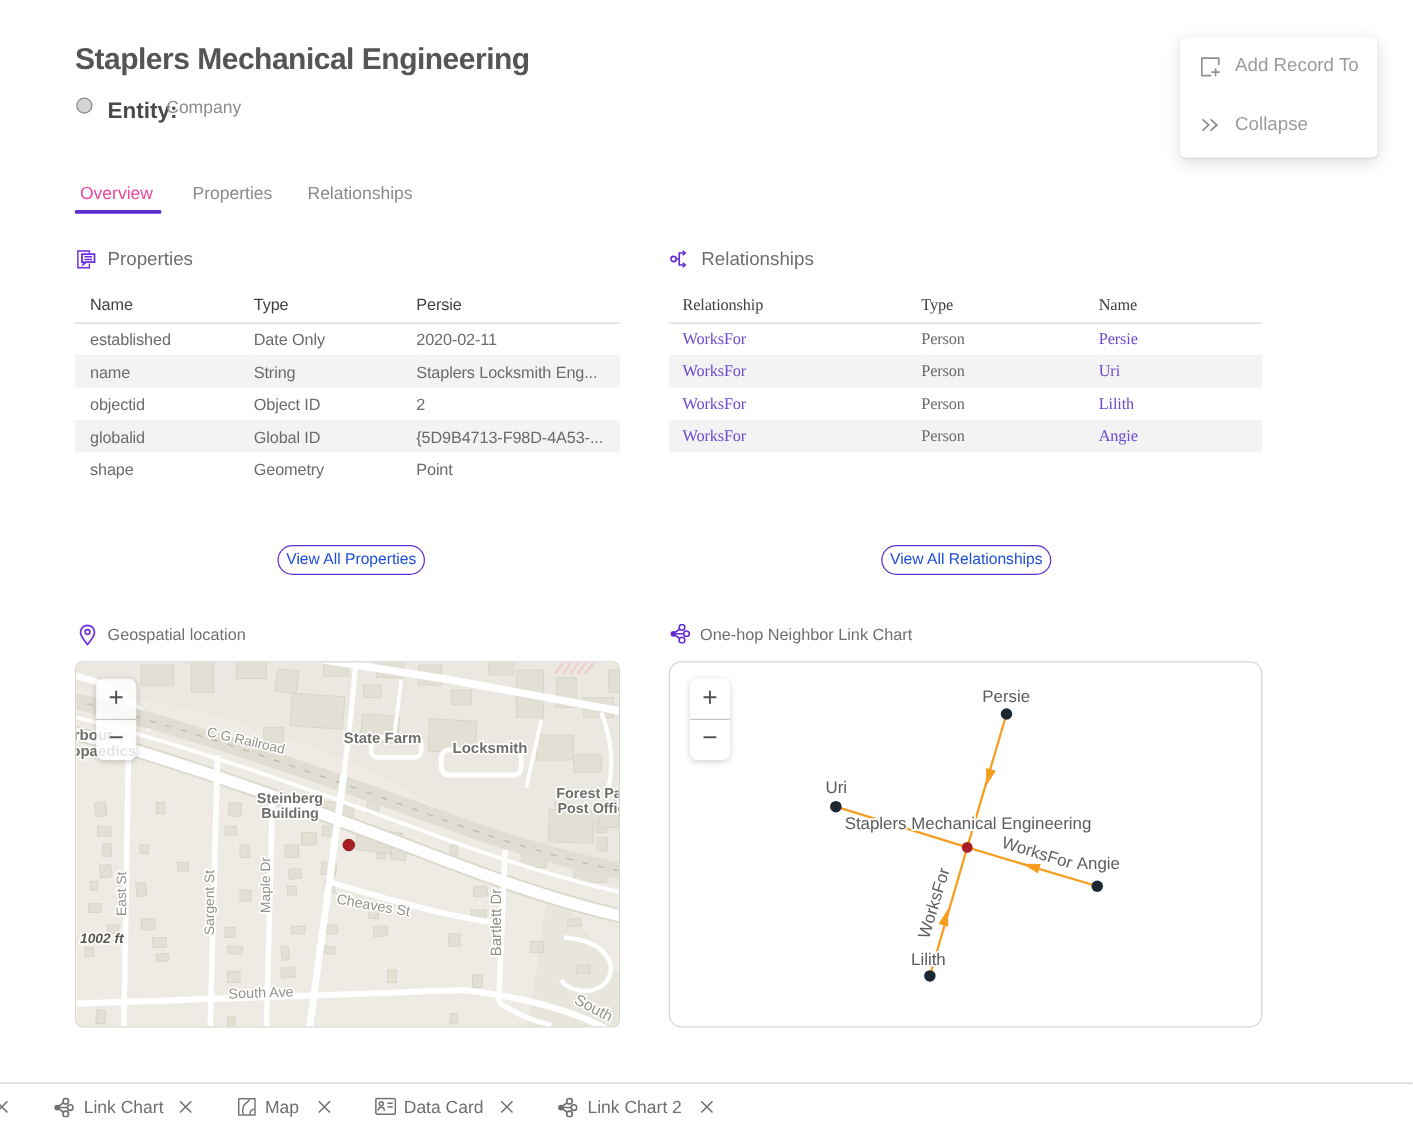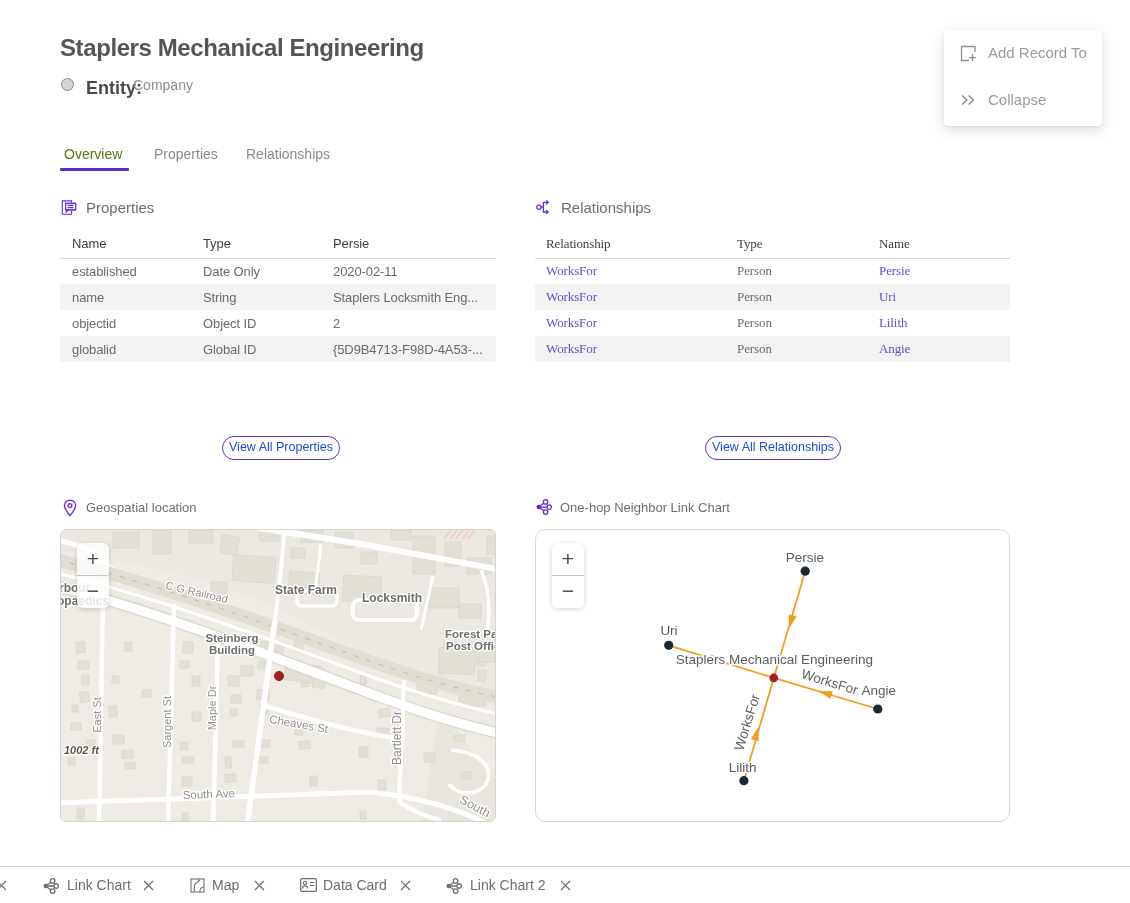--- a/index.html
+++ b/index.html
@@ -11,21 +11,21 @@
 .entity .dot { position:absolute; left:0; top:1px; width:13px; height:13px; border-radius:50%;
   background:#d5d5d5; border:1.4px solid #8a8a8a; }
 .entity .lab { position:absolute; left:25px; top:0.5px; font-weight:bold; font-size:18px; color:#4a4a4a; }
 .entity .val { position:absolute; left:72px; top:0; color:#8c8c8c; }
 .menu { position:absolute; left:944px; top:30px; width:158px; height:96px; background:#fff;
   border-radius:4px; box-shadow:0 1px 2px rgba(0,0,0,.08), 0 4px 14px rgba(0,0,0,.13); }
 .menu .item { position:absolute; left:0; width:100%; height:34px; color:#9b9b9b; font-size:15px; }
 .menu .item svg { position:absolute; left:15px; top:8px; }
 .menu .item span { position:absolute; left:44px; top:8px; }
 .tab { position:absolute; top:146px; font-size:14px; color:#8a8a8a; }
-.tab.sel { color:#4d7c0f; }
+.tab.sel { color:#ec4899; }
 .tabline { position:absolute; left:60px; top:168px; width:69px; height:3px; background:#5e2ccc; border-radius:1px; }
 .sechead { position:absolute; font-size:15px; color:#6f6f6f; }
 .sechead svg { position:absolute; left:0; top:0; }
 .sechead span { position:absolute; left:25px; top:0; white-space:nowrap; }
 .sechead2 { position:absolute; font-size:13px; color:#6f6f6f; }
 .sechead2 svg { position:absolute; left:0; top:-1px; }
 .sechead2 span { position:absolute; left:24px; top:0; white-space:nowrap; }
 table.grid { position:absolute; border-collapse:collapse; table-layout:fixed; font-size:13px; letter-spacing:-0.1px; }
 table.grid th { text-align:left; font-weight:normal; color:#404040; height:28px; vertical-align:middle;
   border-bottom:1px solid #d9d9d9; padding:0; }
@@ -111,20 +111,25 @@
       </tr>
   <tr>
         <td style="padding-left:12px;">objectid</td>
         <td>Object ID</td>
         <td>2</td>
       </tr>
   <tr class="alt">
         <td style="padding-left:12px;">globalid</td>
         <td>Global ID</td>
         <td>{5D9B4713-F98D-4A53-...</td>
+      </tr>
+  <tr>
+        <td style="padding-left:12px;">shape</td>
+        <td>Geometry</td>
+        <td>Point</td>
       </tr>
 </tbody>
   </table>
 <div class="pill" style="left:222px; top:436px;">View All Properties</div>
 
 <div class="sechead" style="left:536px; top:199px;">
   <svg width="16" height="16" viewBox="0 0 16 16" fill="none" stroke="#6429d3" stroke-width="1.3">
     <circle cx="2.9" cy="8.2" r="2.1"></circle>
     <path d="M5 8.2 H7.4 M7.4 8.2 V3.4 H12 M7.4 8.2 V13 H12"></path>
     <path d="M10.2 1.6 L12.2 3.4 L10.2 5.2 M10.2 11.2 L12.2 13 L10.2 14.8"></path>

